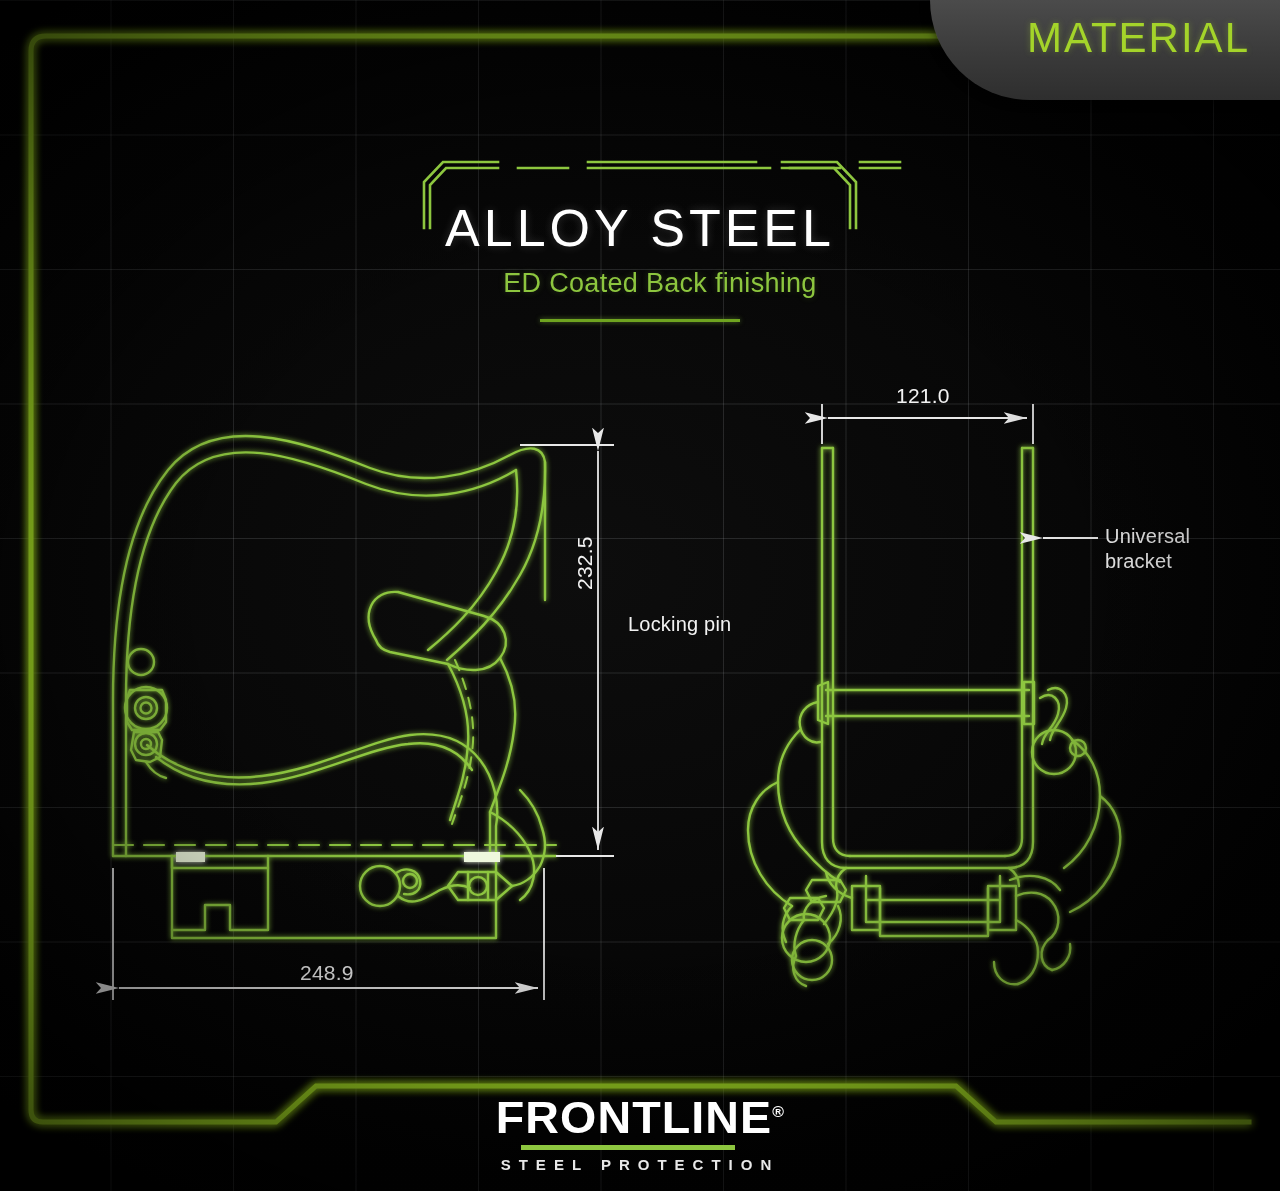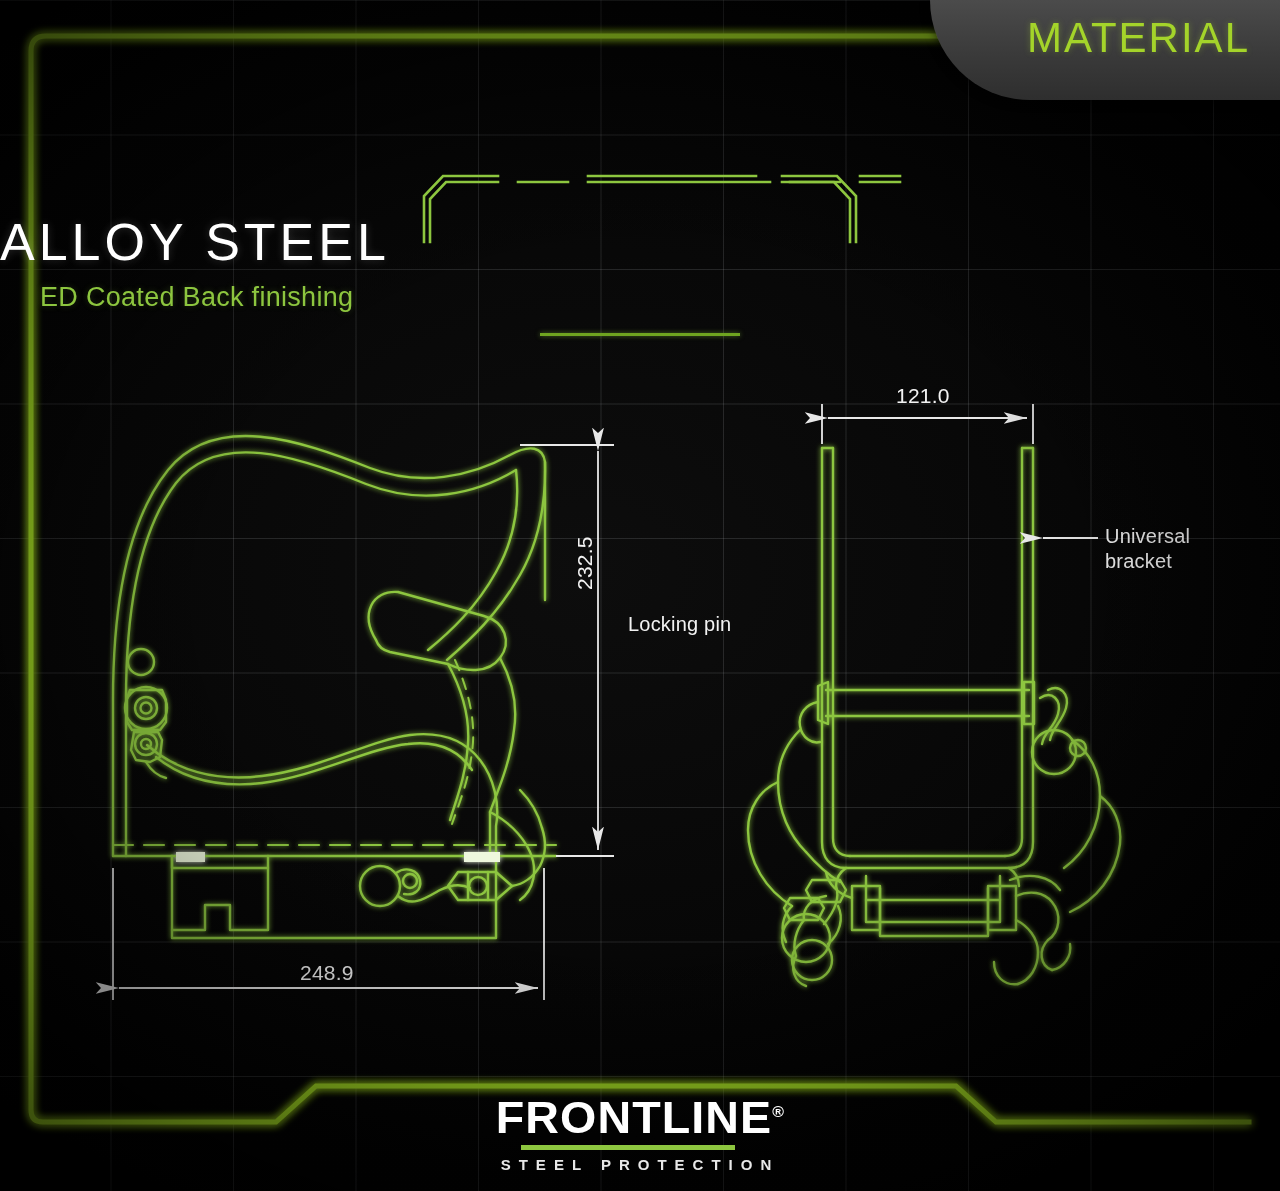--- a/index.html
+++ b/index.html
@@ -38,21 +38,21 @@
     box-shadow:0 2px 10px rgba(0,0,0,.6);
   }
   #material-badge .txt{
     color:#a4d42a;font-size:42px;letter-spacing:2px;
     padding:14px 30px 0 0;font-weight:400;
     text-shadow:0 0 6px rgba(164,212,42,.35);
     white-space:nowrap;
   }
 
   
-  #titleblock{position:absolute;left:0;top:164px;width:1280px;text-align:left;}
+  #titleblock{position:absolute;left:0;top:150px;width:1280px;text-align:center;}
   #title-deco{position:absolute;left:0;top:0;width:1280px;height:80px;}
   #main-title{
     color:#fff;font-size:52px;letter-spacing:4px;font-weight:400;
     margin-top:52px;line-height:1;
     text-shadow:0 0 10px rgba(255,255,255,.18);
   }
   #sub-title{
     color:#8dc63f;font-size:27px;margin-top:16px;line-height:1;letter-spacing:.3px;
     text-shadow:0 0 6px rgba(141,198,63,.25);
     padding-left:40px;

